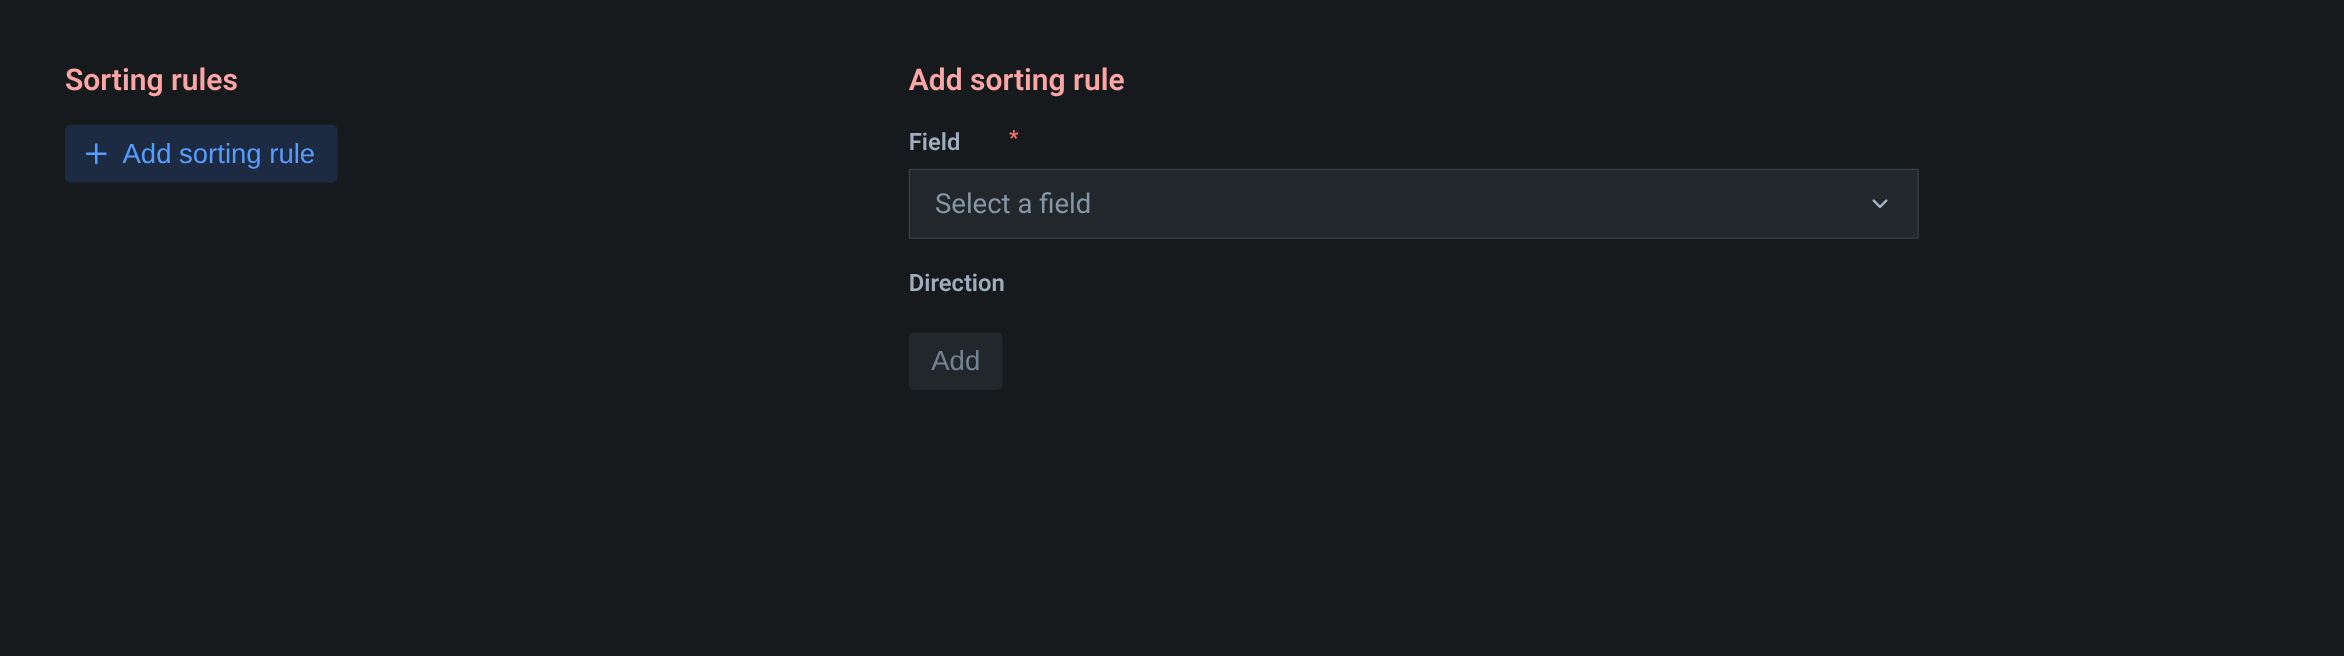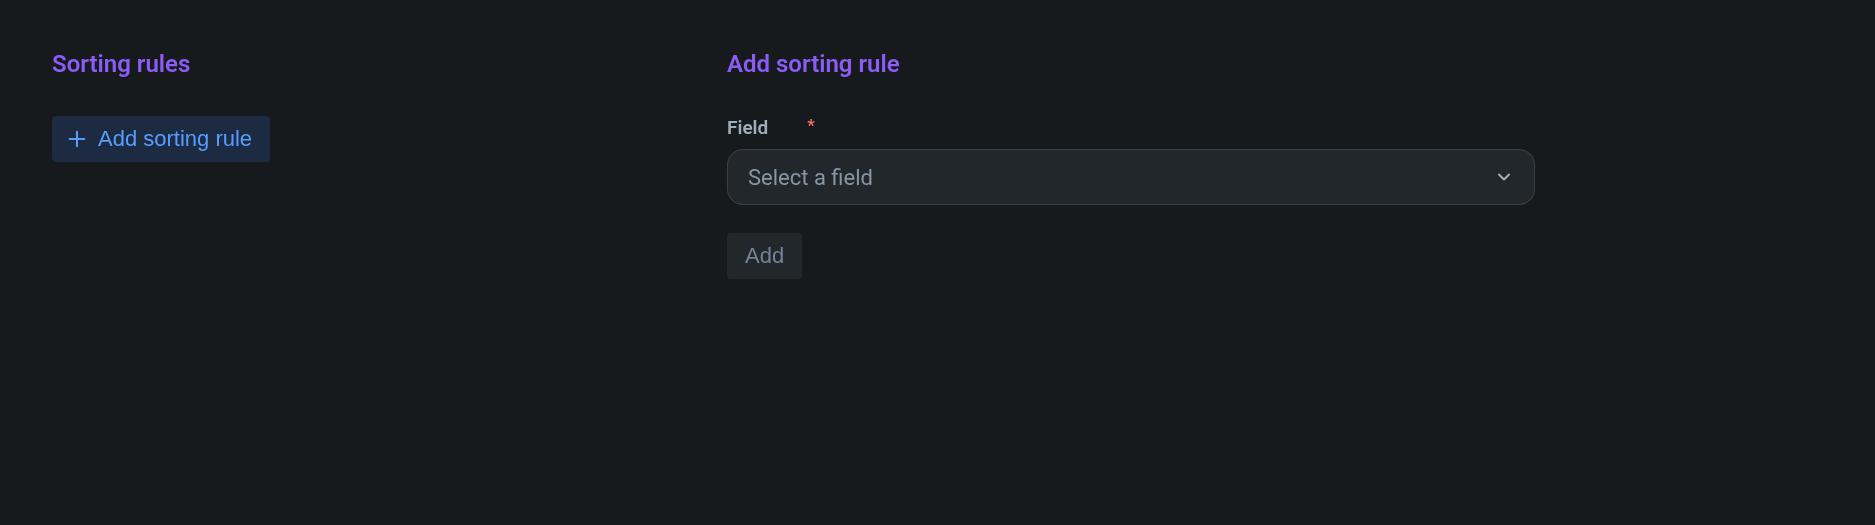--- a/index.html
+++ b/index.html
@@ -20,22 +20,22 @@
     width: 615px;
     flex-shrink: 0;
   }
   .right-col {
     width: 808px;
     flex-shrink: 0;
   }
   .section-heading {
     font-size: 24px;
     font-weight: 600;
-    color: #8b5cf6;
-    margin-bottom: 38px;
+    color: #fca5a5;
+    margin-bottom: 22px;
   }
   .rule-item {
     background: #1d2125;
     border-radius: 4px;
     padding: 15px 18px;
     font-size: 22px;
     color: #b6c2cf;
     margin-bottom: 16px;
   }
   .add-rule-button {
@@ -69,21 +69,21 @@
   }
   .field-label:first-of-type { margin-top: 24px; gap: 39px; }
   .required-star {
     color: #f87168;
     font-size: 17px;
     line-height: 1;
     margin-top: 1px;
   }
   .select-wrap {
     border: 1.5px solid #a6c5e229;
-    border-radius: 16px;
+    border-radius: 0;
     background: #22272b;
     height: 56px;
     display: flex;
     align-items: center;
     justify-content: space-between;
     padding: 16px 20px;
     cursor: pointer;
   }
   .select-placeholder {
     font-size: 22px;
@@ -153,18 +153,21 @@
     </div>
     <div class="select-wrap">
       <span class="select-placeholder">Select a field</span>
       <span class="chevron-icon">
         <svg viewBox="0 0 24 24" fill="none" stroke="#9fadbc" stroke-width="2.5" stroke-linecap="round" stroke-linejoin="round">
           <polyline points="6 9 12 15 18 9"></polyline>
         </svg>
       </span>
     </div>
 
+    <div class="field-label">
+      <span>Direction</span>
+    </div>
 
     <div class="button-row">
       <button class="btn-add-disabled">Add</button>
     </div>
   </div>
 </div>
 
 </body></html>

